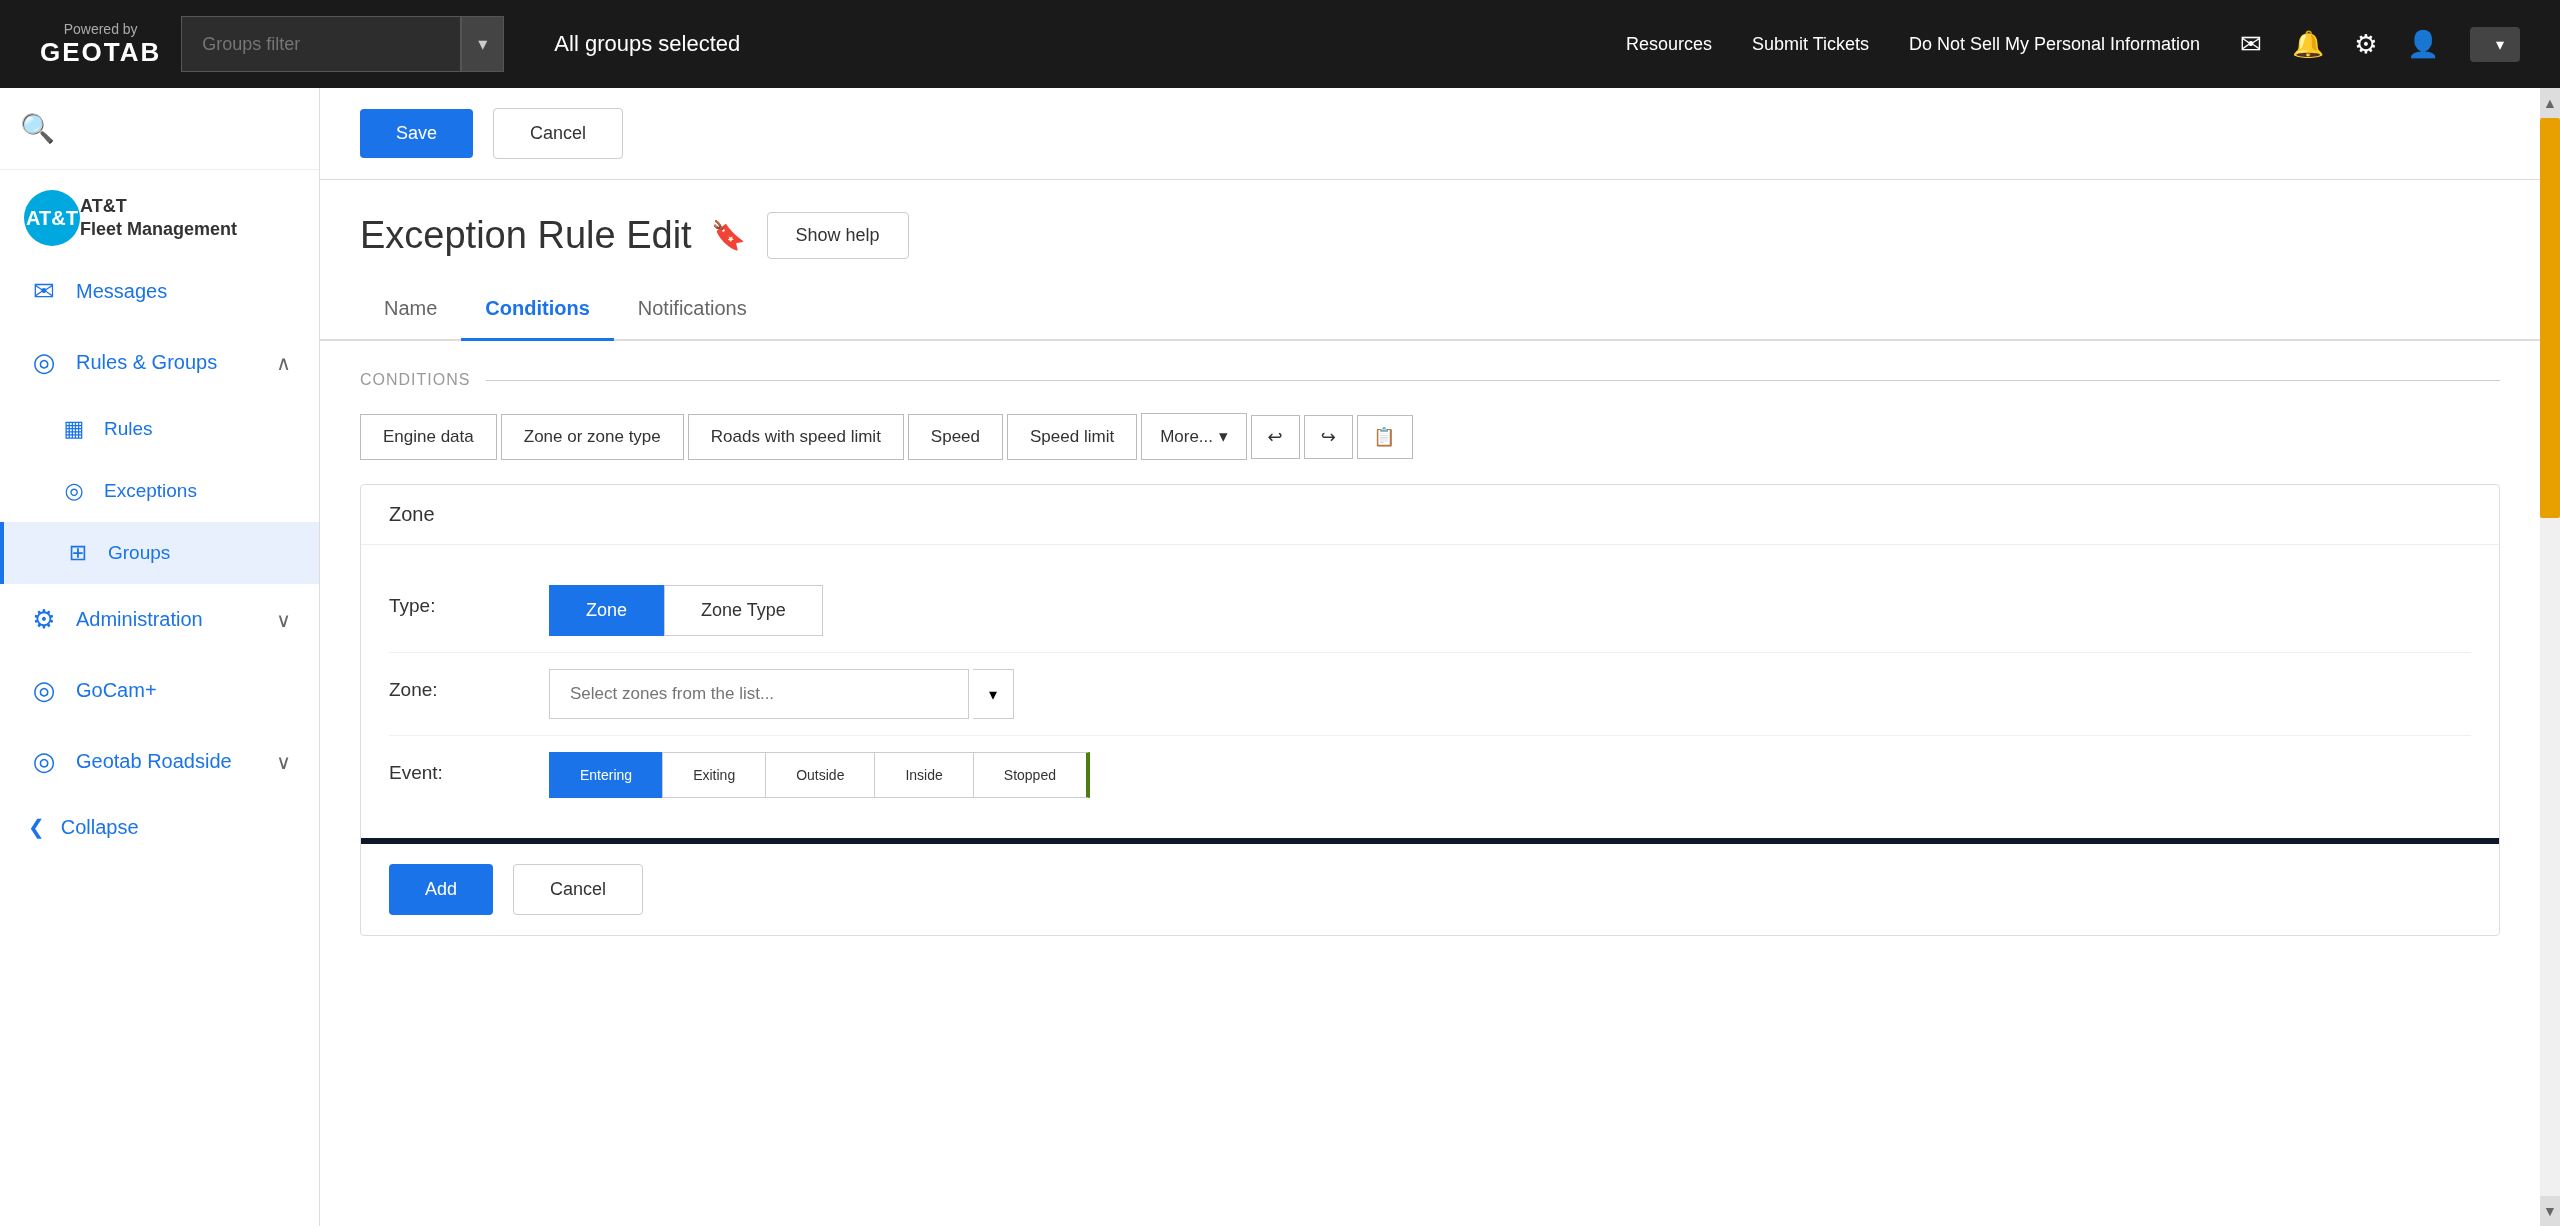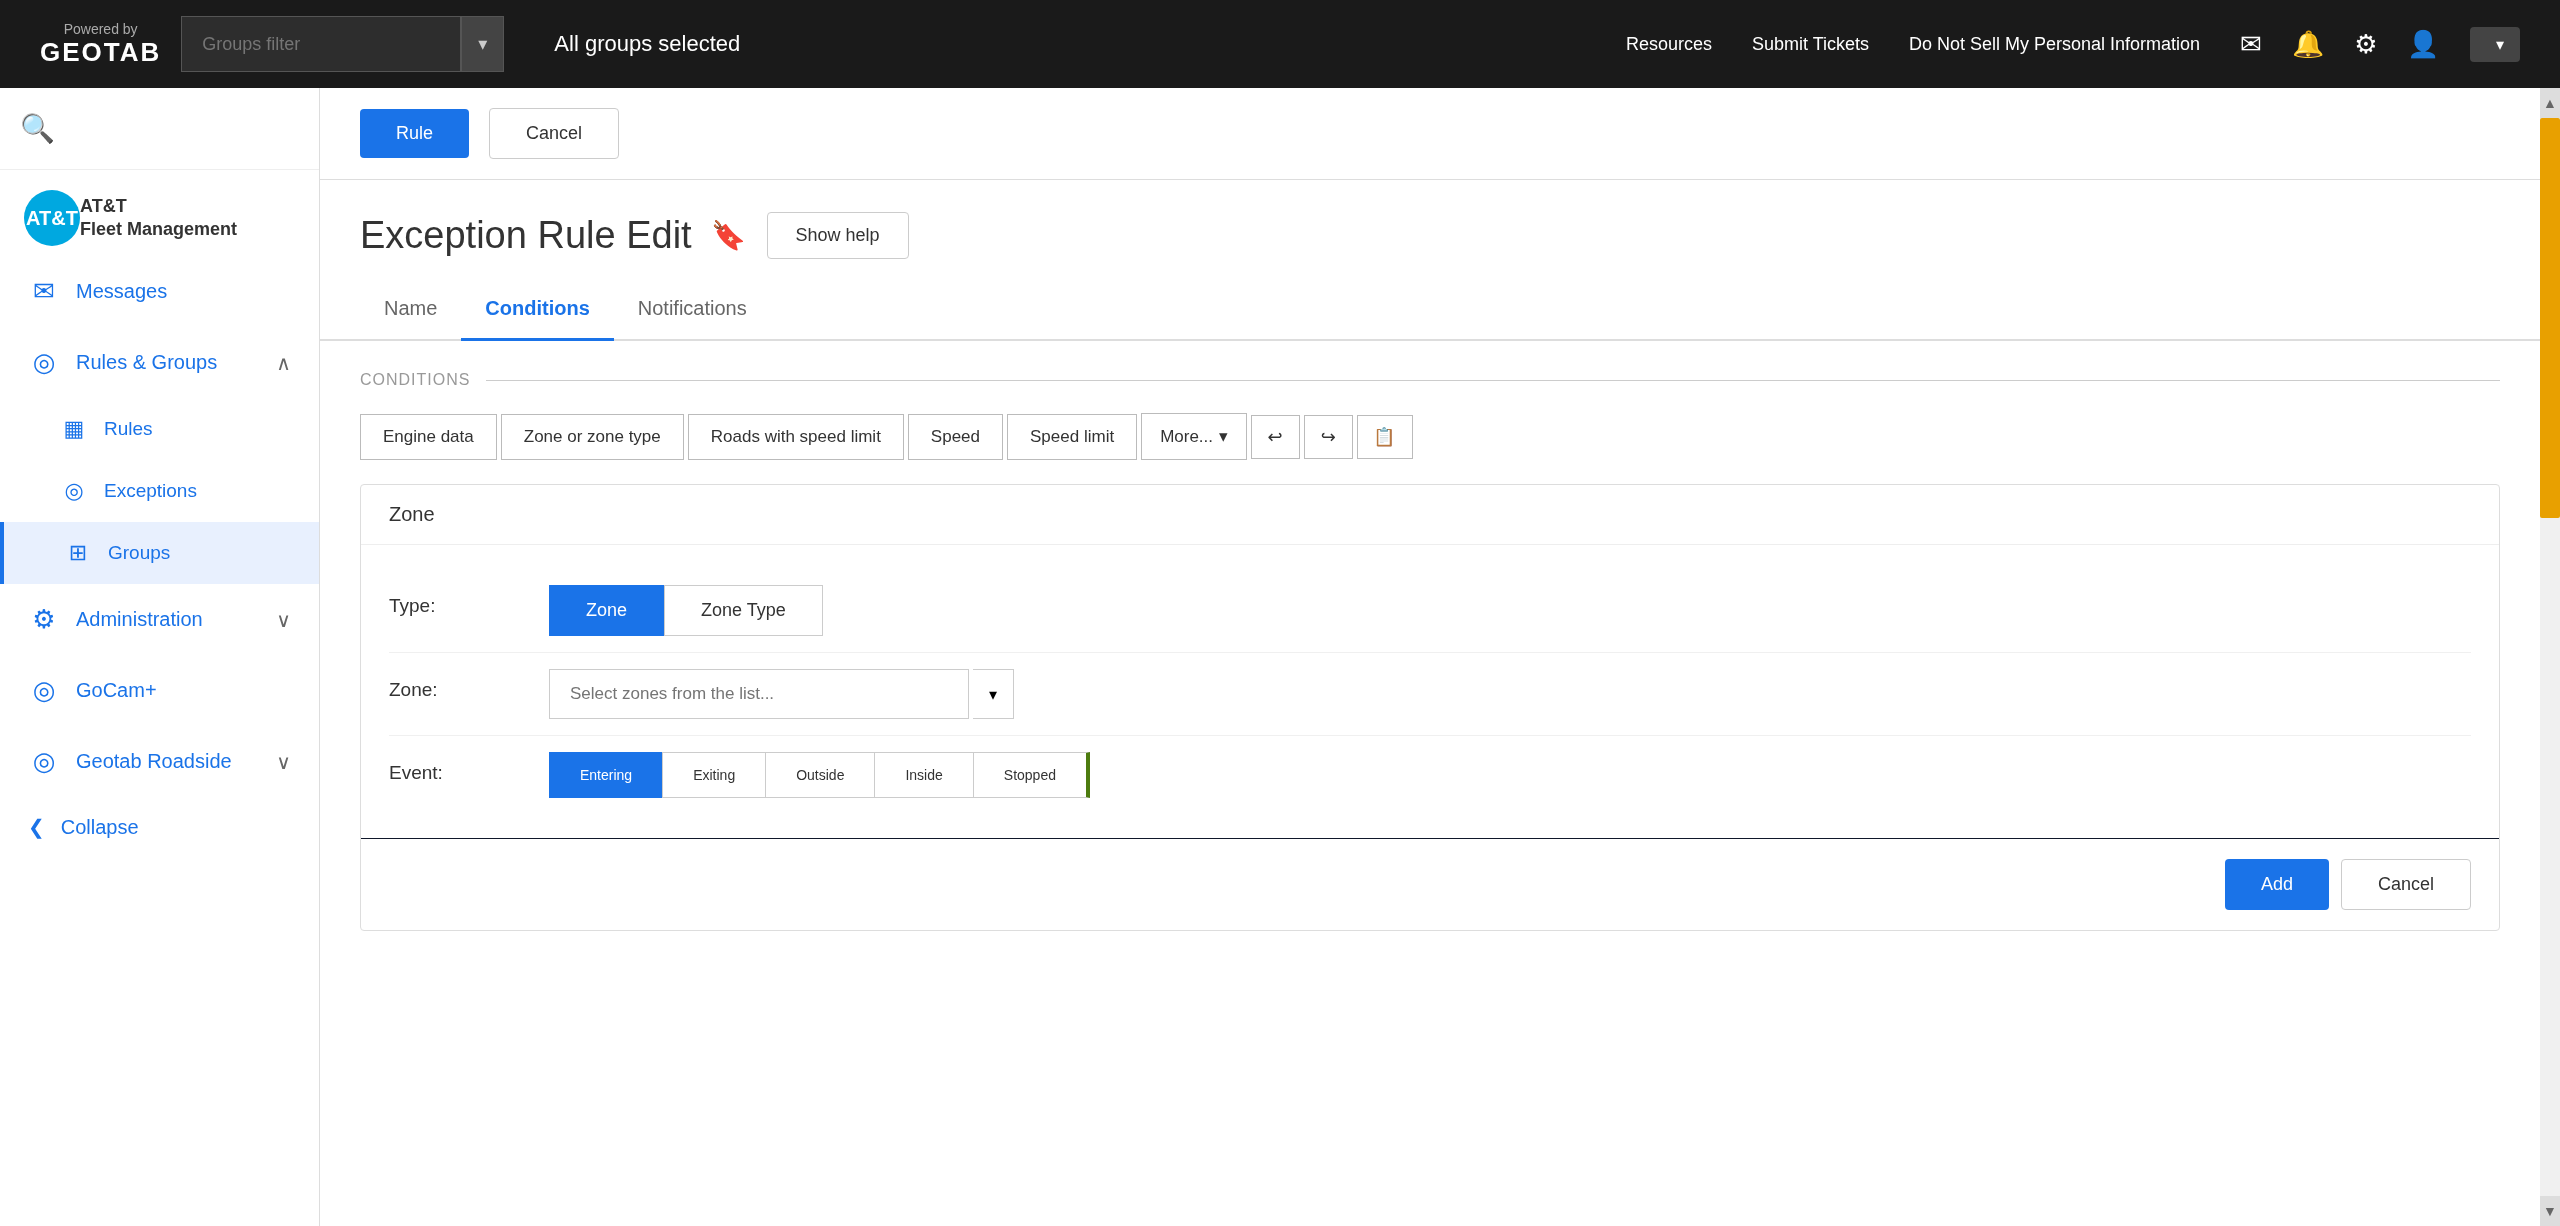--- a/index.html
+++ b/index.html
@@ -379,23 +379,22 @@
     }
     .event-btn:not(.active) {
       background: white;
       color: #333;
     }
 
     
     .zone-card-footer {
       padding: 20px 28px;
       display: flex;
-      gap: 12px;
-      border-top: 1px solid #0f172a;
-      justify-content: flex-end;
+      gap: 20px;
+      border-top: 6px solid #0f172a;
     }
     .btn-add {
       background: #1a73e8;
       color: white;
       border: none;
       padding: 14px 36px;
       font-size: 18px;
       border-radius: 4px;
       cursor: pointer;
     }
@@ -536,21 +535,21 @@
       <div class="collapse-btn">
         <span>❮</span>
         <span>Collapse</span>
       </div>
     </div>
   </div>
 
   <div class="main-content">
 
     <div class="content-header">
-      <button class="btn-save">Rule</button>
+      <button class="btn-save">Save</button>
       <button class="btn-cancel">Cancel</button>
     </div>
 
     <div class="content-body">
 
       <div class="page-title-area">
         <h1 class="page-title">Exception Rule Edit</h1>
         <span class="bookmark-icon">🔖</span>
         <button class="btn-show-help">Show help</button>
       </div>

